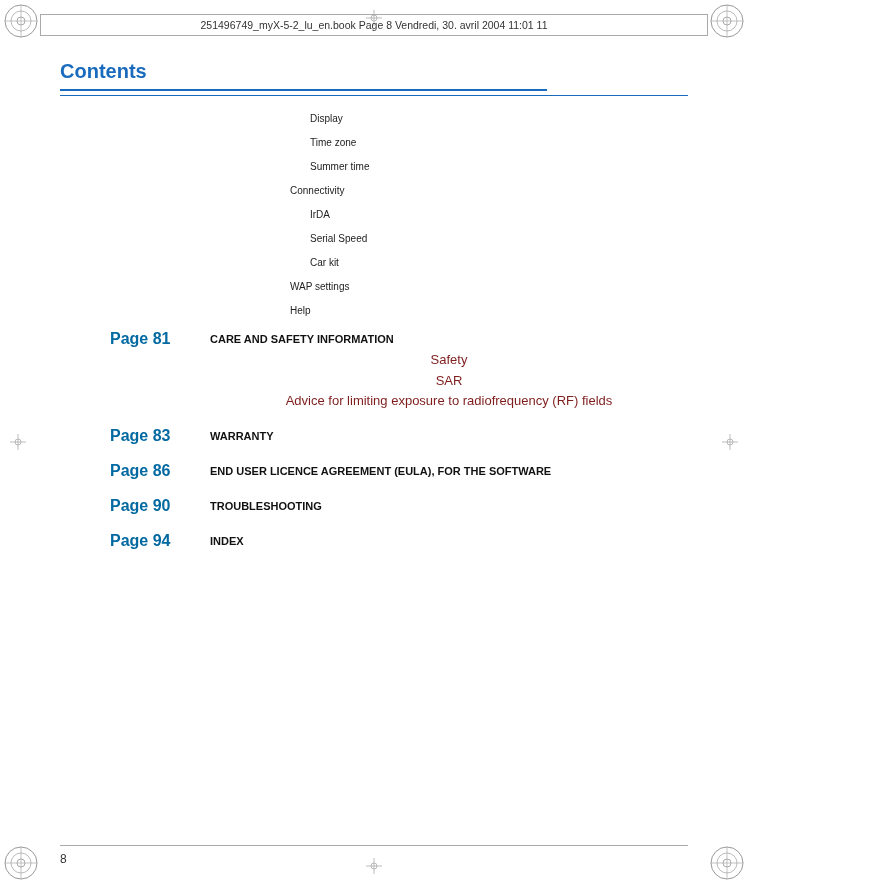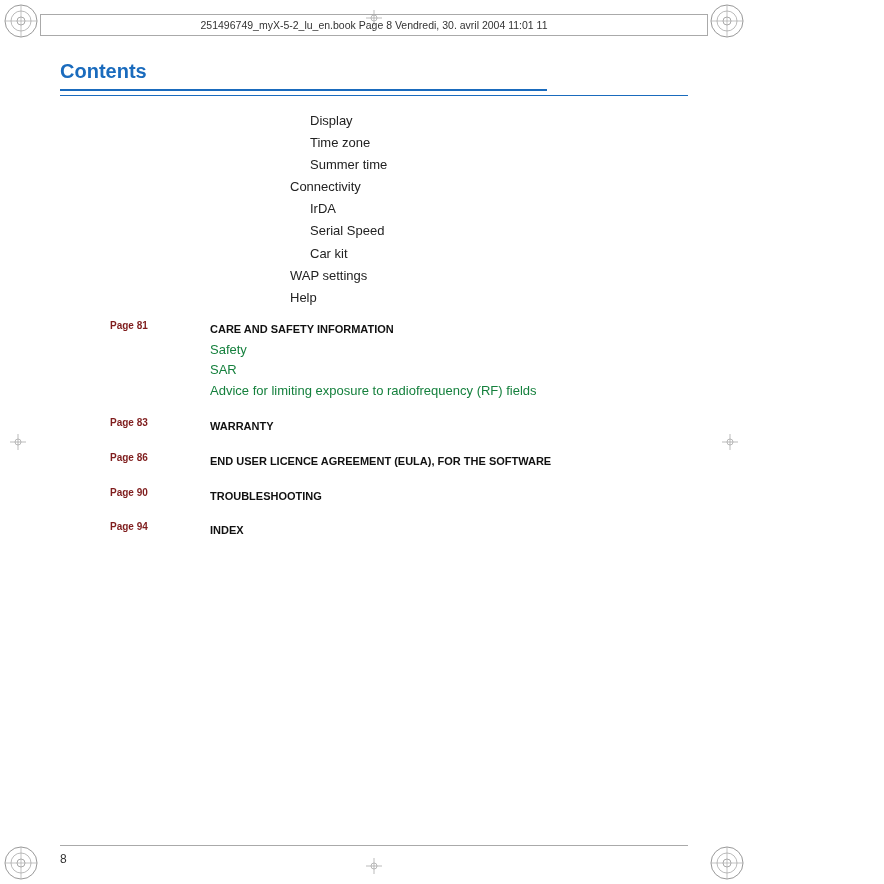--- a/index.html
+++ b/index.html
@@ -76,65 +76,67 @@
       gap: 0;
     }
 
     
     .toc-indent-section {
       display: flex;
       flex-direction: column;
       margin-left: 230px;
       margin-bottom: 10px;
       line-height: 1.7;
-      font-size: 13px;
+      font-size: 10px;
       color: #222;
+      gap: 7px;
     }
 
     .toc-item-l1 {
       margin-left: 0;
     }
     .toc-item-l2 {
       margin-left: 20px;
     }
 
     
     .toc-row {
       display: flex;
       flex-direction: row;
       align-items: flex-start;
       margin-bottom: 14px;
     }
 
     .toc-page {
       min-width: 100px;
-      font-size: 10px;
+      font-size: 16px;
       font-weight: bold;
-      color: #7f1d1d;
+      color: #0369a1;
       flex-shrink: 0;
       padding-top: 1px;
       margin-left: 50px;
     }
 
     .toc-content {
       flex: 1;
       line-height: 1.6;
       font-size: 13px;
     }
 
     .toc-content-title {
       font-weight: bold;
       color: #111;
       font-size: 11px;
     }
 
     .toc-content-sub {
-      color: #15803d;
+      color: #7f1d1d;
       font-size: 13px;
       display: block;
+      text-align: center;
     }
 
     
     .bottom-bar {
       position: absolute;
       bottom: 18px;
       left: 60px;
       right: 60px;
       border-top: 1px solid #aaa;
       padding-top: 6px;

